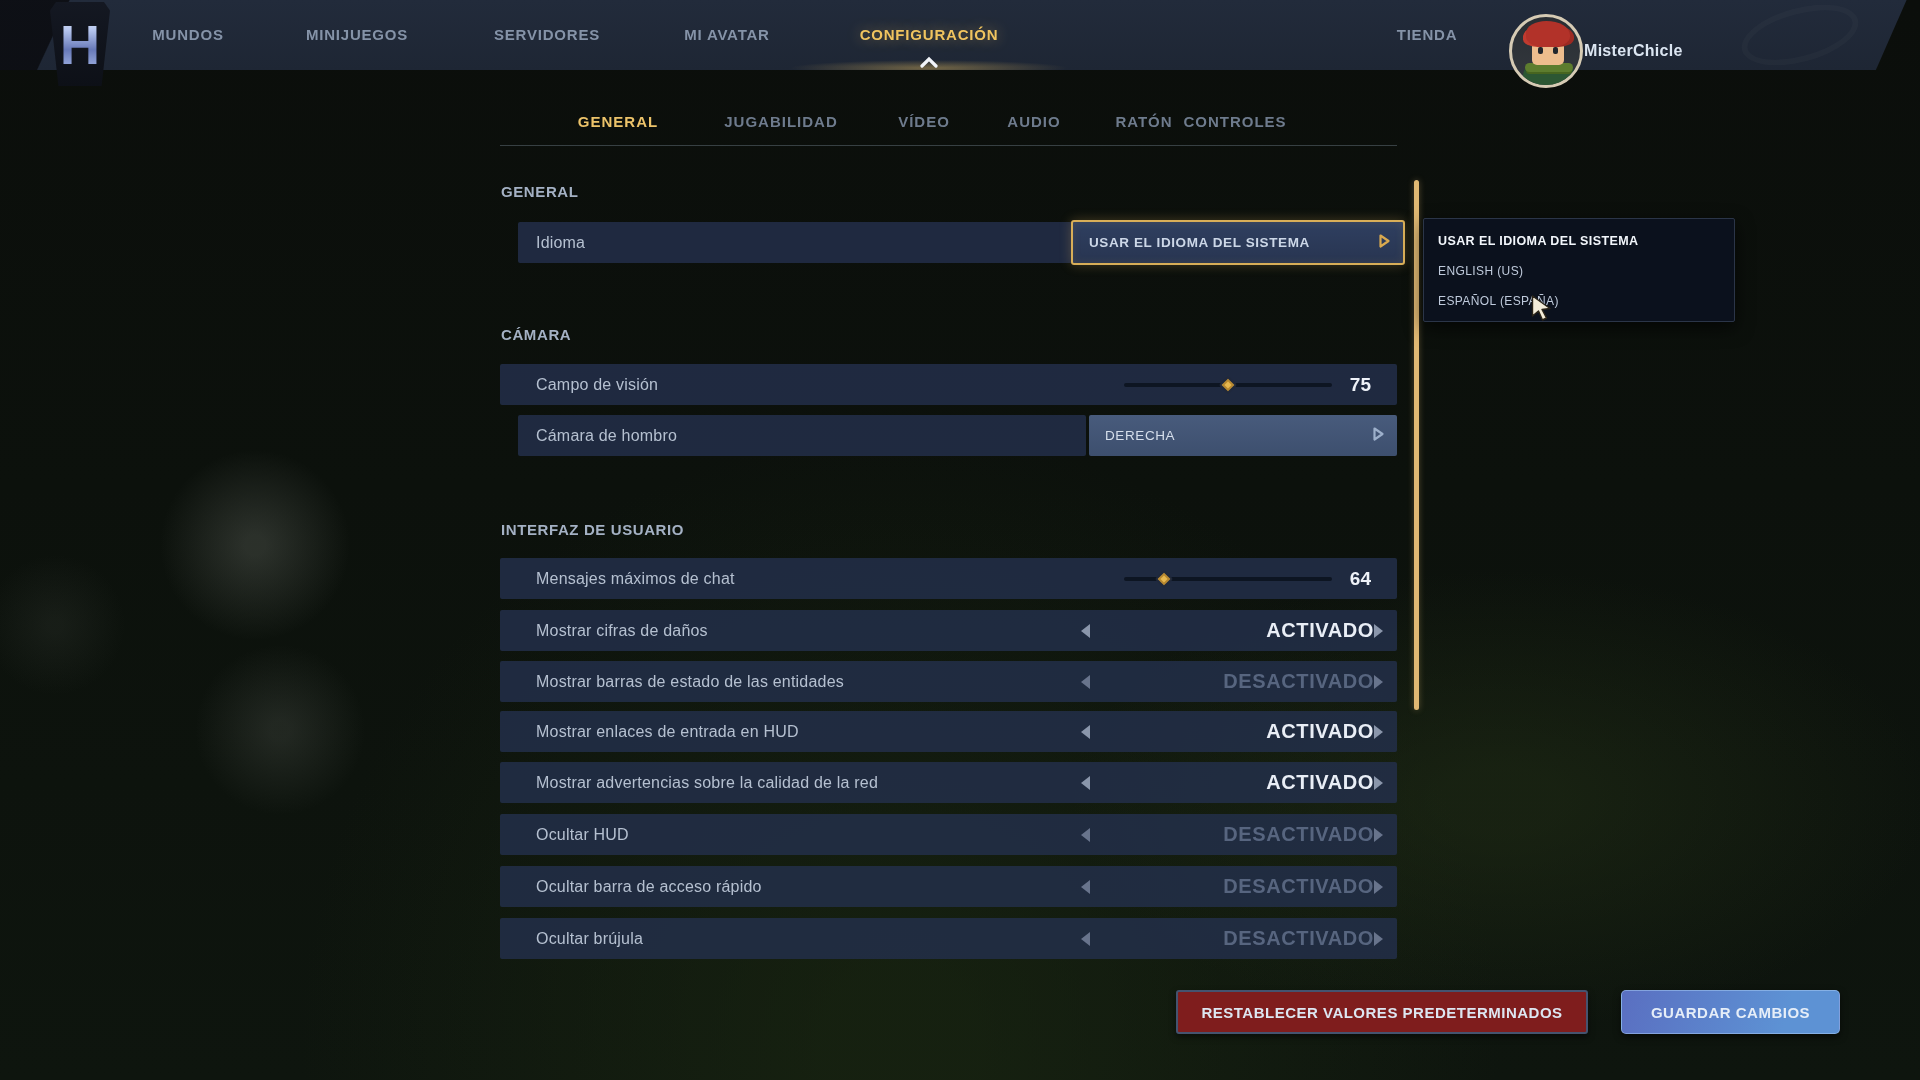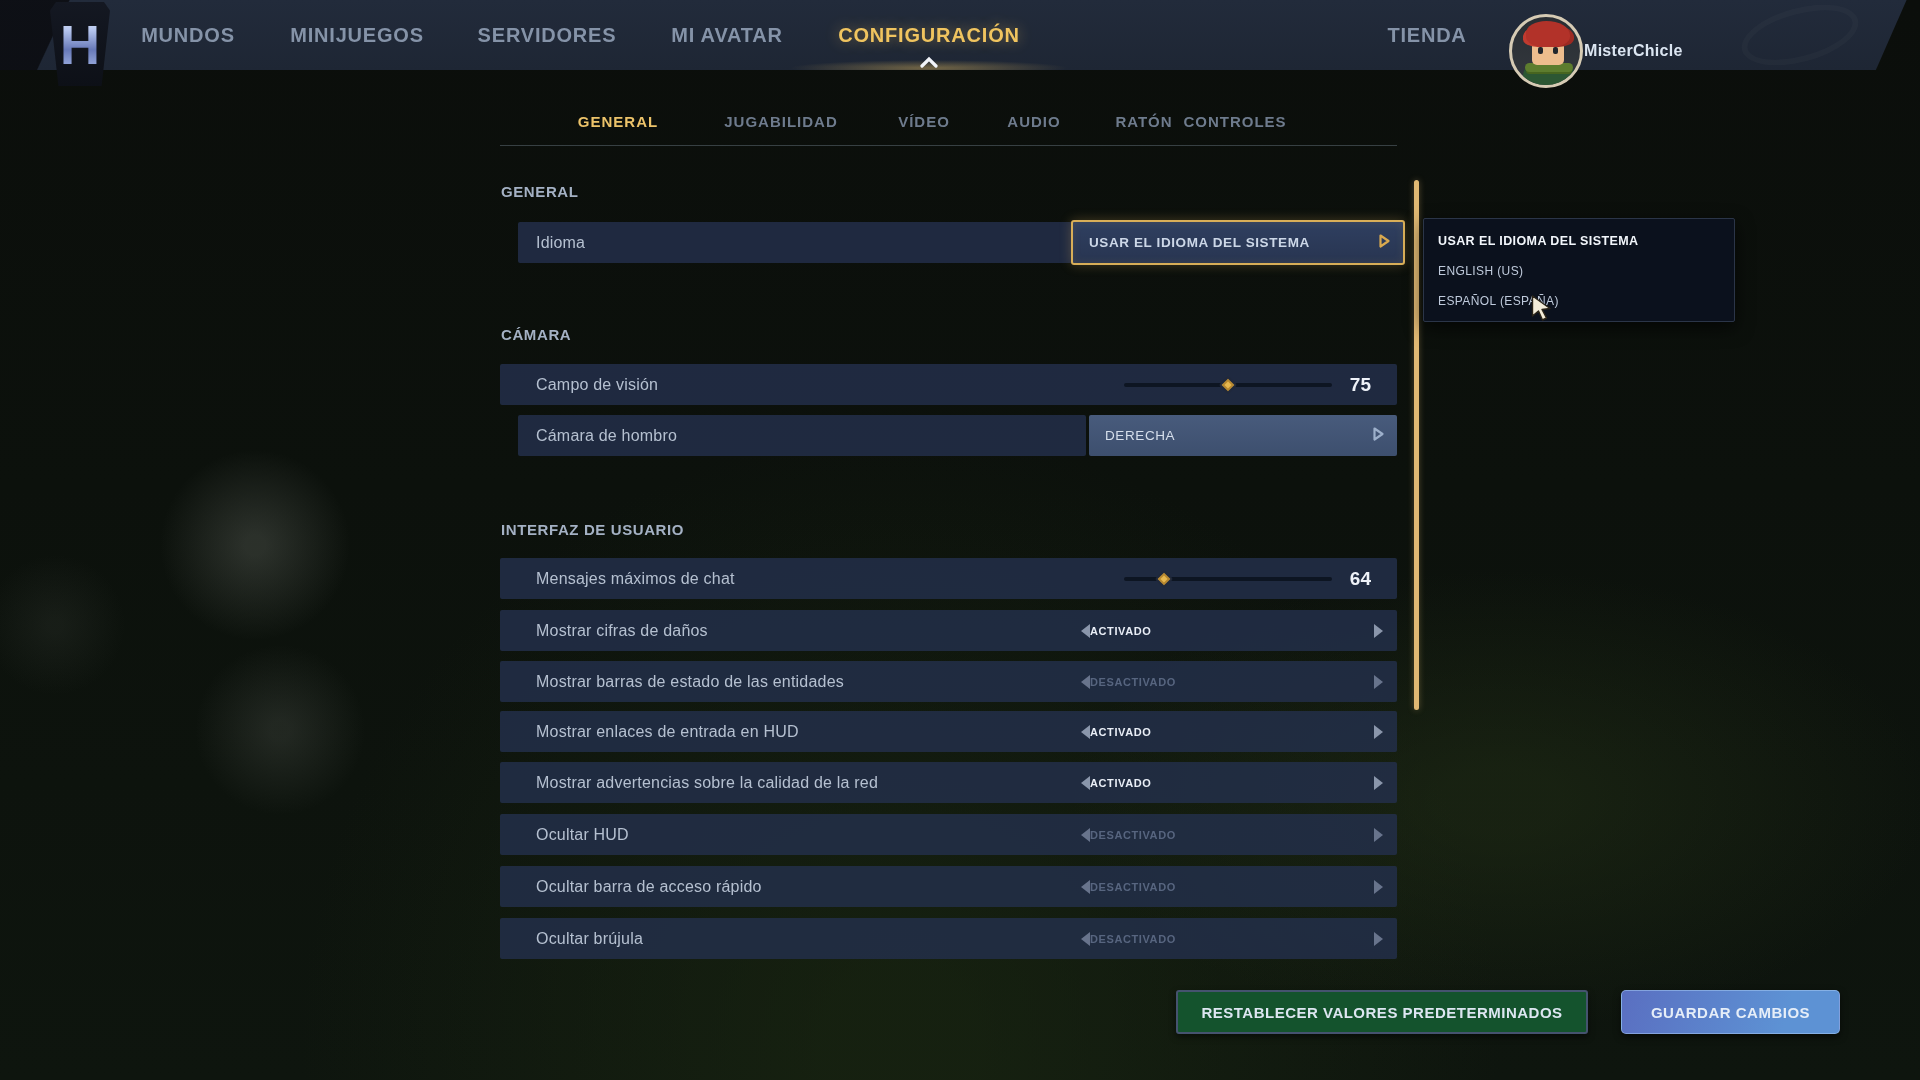--- a/index.html
+++ b/index.html
@@ -22,21 +22,21 @@
   .topbar { position:absolute; left:0; top:0; width:1920px; height:70px;
     background:linear-gradient(180deg,#222b3b 0%, #1e2634 100%);
     clip-path:polygon(0 0, 99.3% 0, 97.7% 100%, 0 100%);
     box-shadow:0 2px 10px rgba(0,0,0,0.65); z-index:20; }
   .corner-wedge { position:absolute; left:0; top:0; width:100px; height:70px;
     background:linear-gradient(115deg, rgba(10,11,15,0.85) 52%, rgba(10,11,15,0) 53%); }
   .watermark { position:absolute; right:60px; top:8px; width:120px; height:54px;
     border:6px solid rgba(255,255,255,0.025); border-radius:50%; transform:rotate(-15deg); }
 
   .nav-item { position:absolute; top:0; height:80px; line-height:70px;
-    transform:translateX(-50%); font-size:20px; font-weight:bold; letter-spacing:0.8px;
+    transform:translateX(-50%); font-size:15px; font-weight:bold; letter-spacing:0.8px;
     color:#8593a8; white-space:nowrap; cursor:pointer; }
   .nav-item.active { color:#f0c45f; text-shadow:0 0 14px rgba(240,196,95,0.45); }
   .nav-glow { position:absolute; left:929px; bottom:-6px; width:280px; height:16px;
     transform:translateX(-50%);
     background:radial-gradient(ellipse at center, rgba(240,196,95,0.40) 0%, rgba(240,196,95,0) 70%); }
   .nav-caret { position:absolute; left:929px; top:54px; transform:translateX(-50%); }
 
   
   .logo { position:absolute; left:50px; top:2px; width:60px; height:84px; z-index:30;
     background:linear-gradient(180deg,#141822 0%, #0d1017 100%);
@@ -108,40 +108,40 @@
   .slider-value { position:absolute; right:26px; font-size:19px; font-weight:bold; color:#eef2f8; }
 
   
   .toggle { position:absolute; right:0; top:0; width:330px; height:100%;
     display:flex; align-items:center; }
   .arr { width:0; height:0; cursor:pointer; }
   .arr-l { margin-left:14px; border-top:7px solid transparent; border-bottom:7px solid transparent;
     border-right:9px solid #8a96ab; }
   .arr-r { margin-right:14px; border-top:7px solid transparent; border-bottom:7px solid transparent;
     border-left:9px solid #8a96ab; }
-  .toggle-status { flex:1; text-align:left; font-size:11px; font-weight:bold; letter-spacing:0.6px; color:#e9eef6; }
+  .toggle-status { flex:1; text-align:right; font-size:20px; font-weight:bold; letter-spacing:0.6px; color:#e9eef6; }
   .row.off .toggle-status { color:#57657f; }
   .row.off .arr-l { border-right-color:#68748c; }
   .row.off .arr-r { border-left-color:#68748c; }
 
   
   .scrollbar { position:absolute; left:1414px; top:180px; width:5px; height:530px;
     background:#e0b873; border-radius:3px; box-shadow:0 0 6px rgba(224,184,115,0.35); cursor:grab; }
 
   
   .menu { position:absolute; left:1423px; top:218px; width:312px; height:104px;
     background:rgba(11,18,30,0.97); border:1px solid #2b3548; border-radius:2px;
     box-shadow:0 6px 18px rgba(0,0,0,0.65); padding-top:7px; z-index:40; }
   .menu-item { height:30px; line-height:30px; padding-left:14px; font-size:12px;
     letter-spacing:0.4px; color:#bfcadb; cursor:pointer; white-space:nowrap; }
   .menu-item.selected { font-weight:bold; color:#f2f6fb; font-size:12.5px; }
 
   
   .btn-reset { position:absolute; left:1176px; top:990px; width:412px; height:44px;
-    background:#14532d; border:2px solid #45536f; border-radius:3px;
+    background:#7f1d1d; border:2px solid #45536f; border-radius:3px;
     box-shadow:0 3px 6px rgba(0,0,0,0.5);
     display:flex; align-items:center; justify-content:center;
     font-size:15px; font-weight:bold; letter-spacing:0.5px; color:#dde6f1; cursor:pointer; }
   .btn-save { position:absolute; left:1621px; top:990px; width:219px; height:44px;
     background:linear-gradient(105deg,#5a6fc1 0%, #5d92d4 75%);
     border:1px solid rgba(165,200,242,0.55); border-radius:5px;
     box-shadow:0 3px 7px rgba(0,0,0,0.55);
     display:flex; align-items:center; justify-content:center;
     font-size:15px; font-weight:bold; letter-spacing:0.5px; color:#e6eef8; cursor:pointer; }
 

